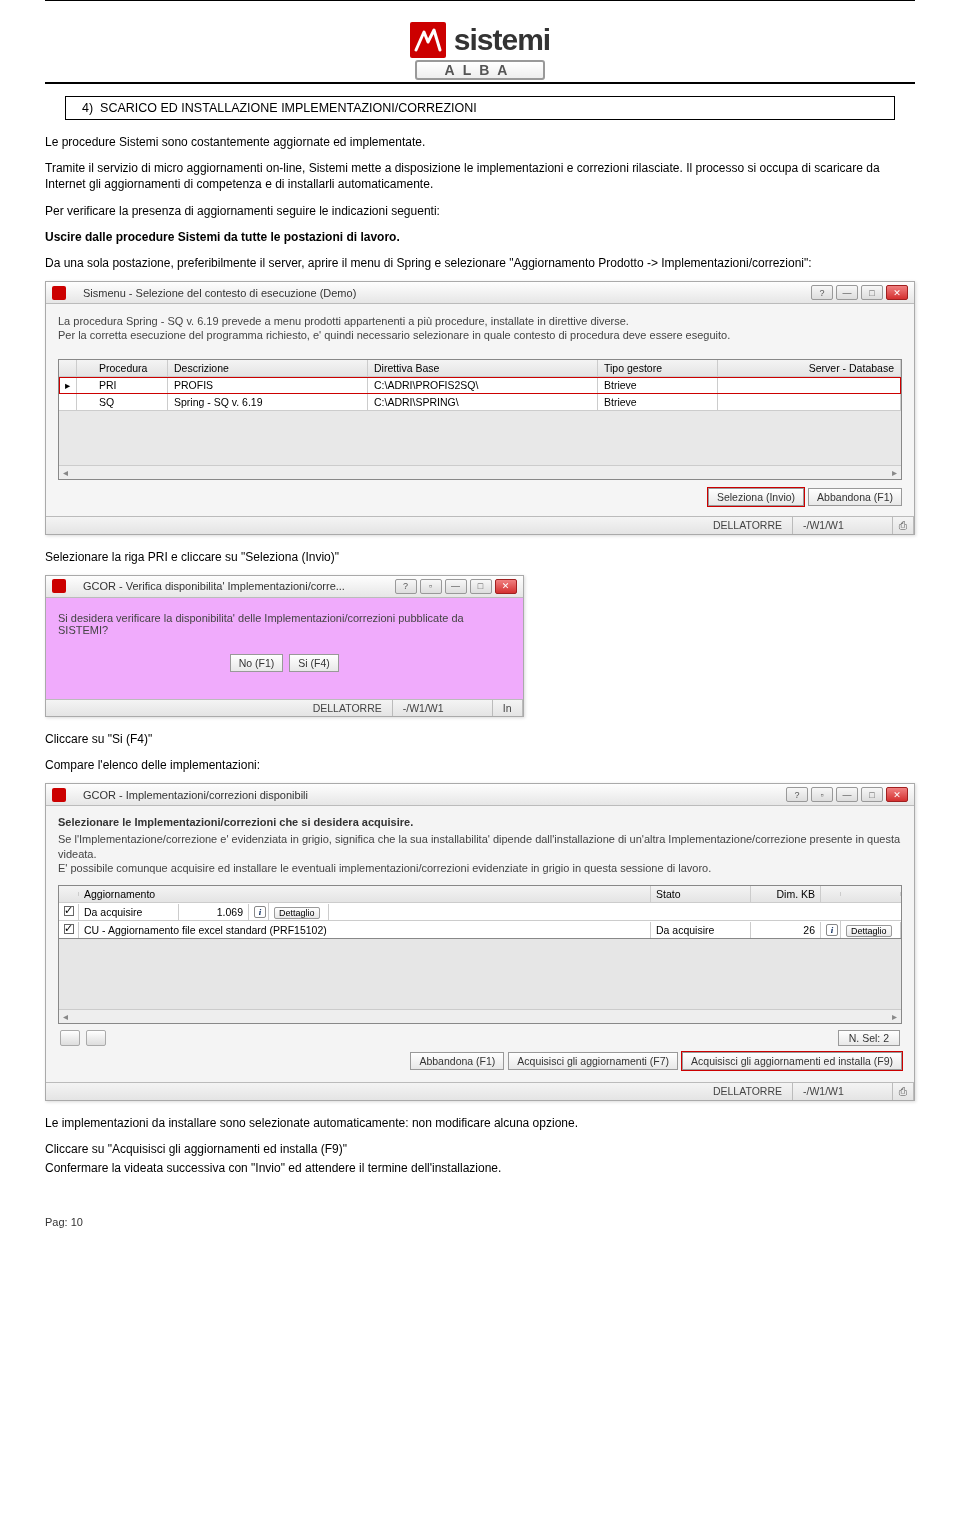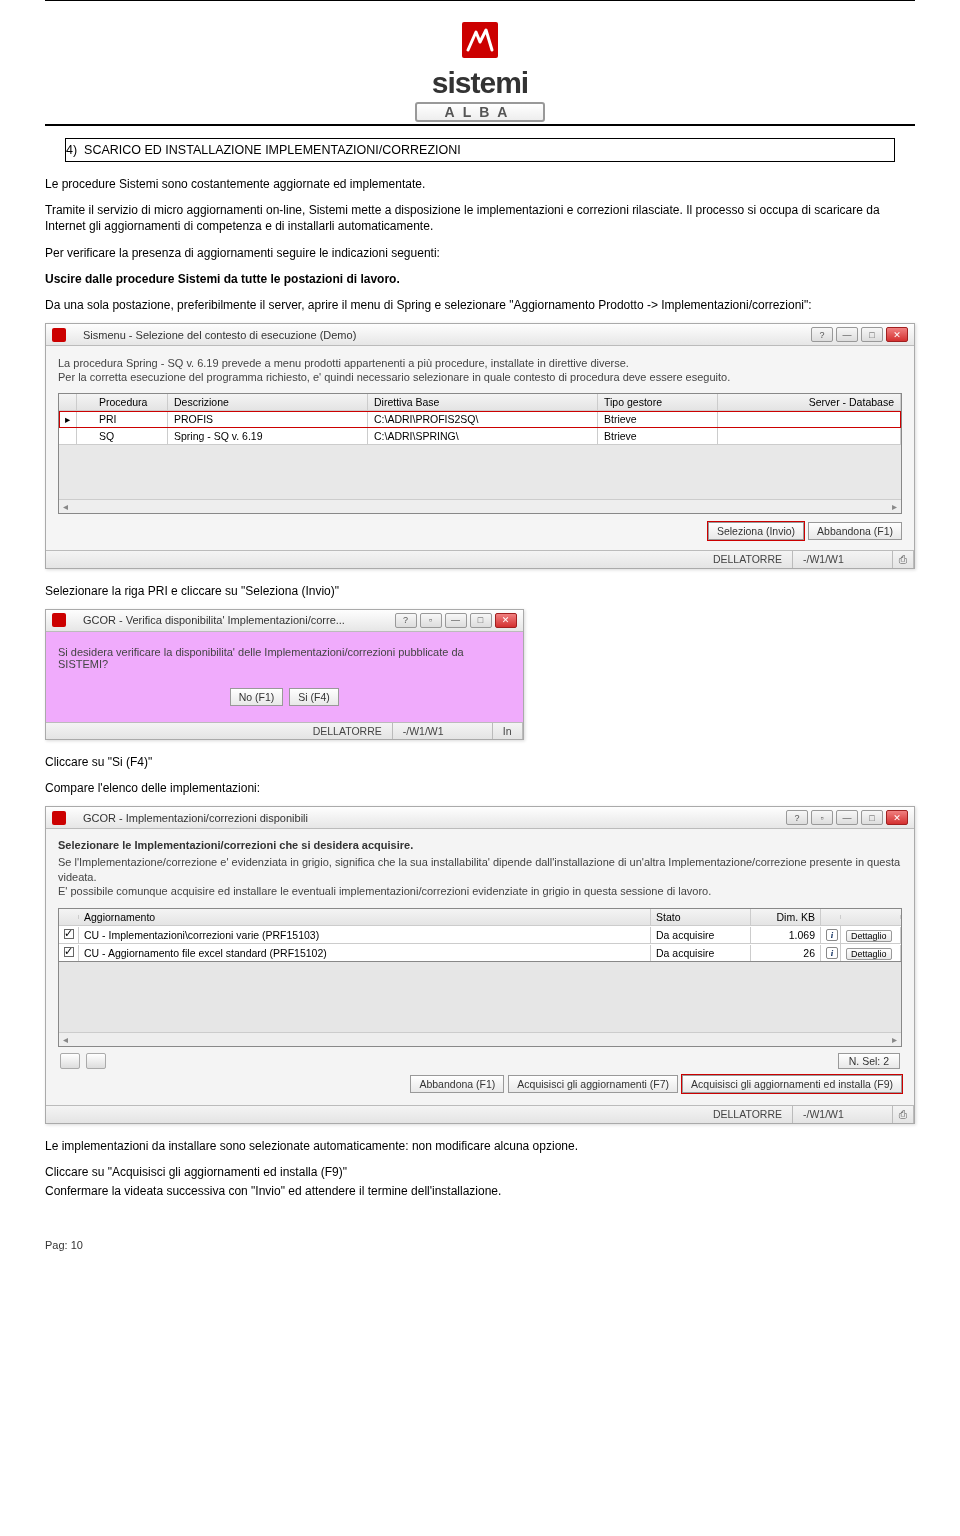--- a/index.html
+++ b/index.html
@@ -19,21 +19,20 @@
     margin-bottom: 10px;
   }
   .logo-wrap {
     display: inline-block;
   }
   .logo-main {
     display: flex;
     align-items: center;
     justify-content: flex-start;
     gap: 8px;
-    flex-direction: column;
   }
   .logo-square {
     width: 36px; height: 36px;
     background: #c00;
     position: relative;
     border-radius: 2px;
   }
   .logo-square svg { position: absolute; top: 0; left: 0; }
   .logo-text {
     font-family: "Segoe UI", Arial, sans-serif;
@@ -50,21 +49,21 @@
     font-size: 14px;
     font-weight: bold;
     letter-spacing: 8px;
     color: #555;
     background: linear-gradient(#fff,#eee);
     border-radius: 3px;
   }
   .top-line { height: 1px; background: #000; margin-bottom: 6px; }
   .section-title-box {
     border: 1px solid #000;
-    padding: 4px 0;
+    padding: 4px 16px;
     margin: 12px 20px 14px 20px;
     font-size: 12.5px;
   }
   p { margin: 5px 0 10px 0; font-size: 12px; line-height: 1.35; }
   .bold { font-weight: bold; }
   .screenshot {
     border: 1px solid #aaa;
     background: #f4f4f4;
     margin: 8px 0 14px 0;
     font-family: "Segoe UI", Tahoma, sans-serif;
@@ -98,21 +97,21 @@
   }
   .win-btn.close {
     background: linear-gradient(#f08080,#d43030);
     border-color: #a02020;
     color: #fff;
   }
   .ss-body {
     background: #f5f5f5;
     padding: 10px 12px;
   }
-  .ss-text { color: #444; font-size: 11px; line-height: 1.3; margin-bottom: 8px; }
+  .ss-text { color: #444; font-size: 11px; line-height: 1.3; margin-bottom: 16px; }
   .grid {
     background: #fff;
     border: 1px solid #888;
   }
   .grid-head, .grid-row {
     display: flex;
     border-bottom: 1px solid #ccc;
     font-size: 10.5px;
   }
   .grid-head { background: linear-gradient(#f4f4f4,#e4e4e4); }
@@ -151,21 +150,21 @@
   .statusbar > div {
     border-right: 1px solid #bbb;
     padding: 2px 10px;
   }
   .statusbar .spacer { flex: 1; border-right: none; }
   .statusbar .cell-r { min-width: 100px; }
   .status-end-icon { width: 20px; display: flex; align-items: center; justify-content: center; }
   
   .ss2-body { background: #f0abfc; padding: 14px 12px 8px 12px; }
   .ss2-text { font-size: 11px; color: #444; margin-bottom: 18px; }
-  .centered-btns { display: flex; justify-content: center; gap: 6px; margin-bottom: 8px; }
+  .centered-btns { display: flex; justify-content: center; gap: 6px; margin-bottom: 19px; }
   
   .ss3-body { background: #f4f4f4; padding: 10px 12px; }
   .ss3-heading { font-weight: bold; font-size: 11px; margin-bottom: 4px; color: #333; }
   .ss3-text { font-size: 11px; color: #444; margin-bottom: 10px; line-height: 1.3; }
   .grid3 { background: #c2410c; border: 1px solid #888; }
   .grid3-head, .grid3-row {
     display: flex;
     border-bottom: 1px solid #ccc;
     font-size: 10.5px;
     align-items: center;
@@ -374,21 +373,20 @@
       <div class="grid3-head">
         <div class="g3-chk"></div>
         <div class="g3-agg">Aggiornamento</div>
         <div class="g3-stato">Stato</div>
         <div class="g3-dim">Dim. KB</div>
         <div class="g3-info"></div>
         <div class="g3-det"></div>
       </div>
       <div class="grid3-row">
         <div class="g3-chk"><span class="small-chk checked"></span></div>
-        <div class="g3-agg">CU - Implementazioni\correzioni varie (PRF15103)</div>
         <div class="g3-stato">Da acquisire</div>
         <div class="g3-dim">1.069</div>
         <div class="g3-info"><span class="info-i">i</span></div>
         <div class="g3-det"><span class="dett-btn">Dettaglio</span></div>
       </div>
       <div class="grid3-row last">
         <div class="g3-chk"><span class="small-chk checked"></span></div>
         <div class="g3-agg">CU - Aggiornamento file excel standard (PRF15102)</div>
         <div class="g3-stato">Da acquisire</div>
         <div class="g3-dim">26</div>

